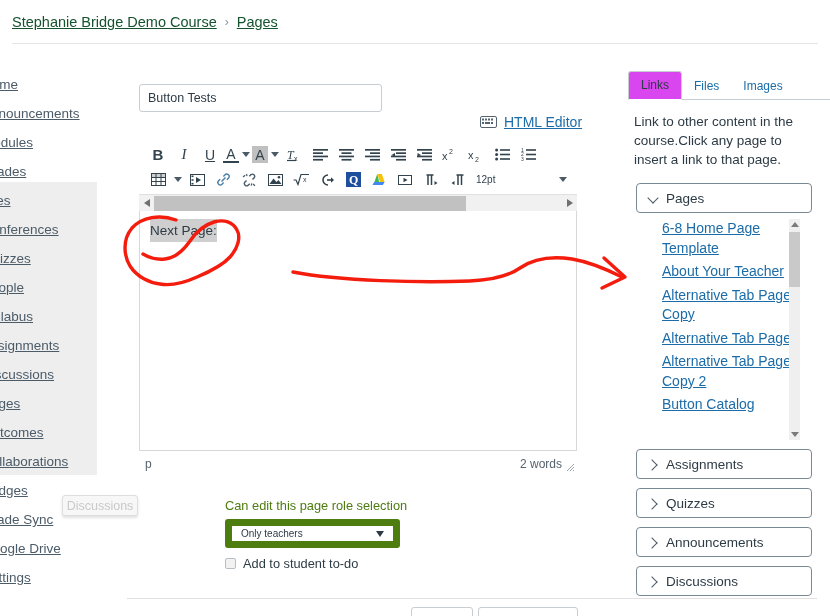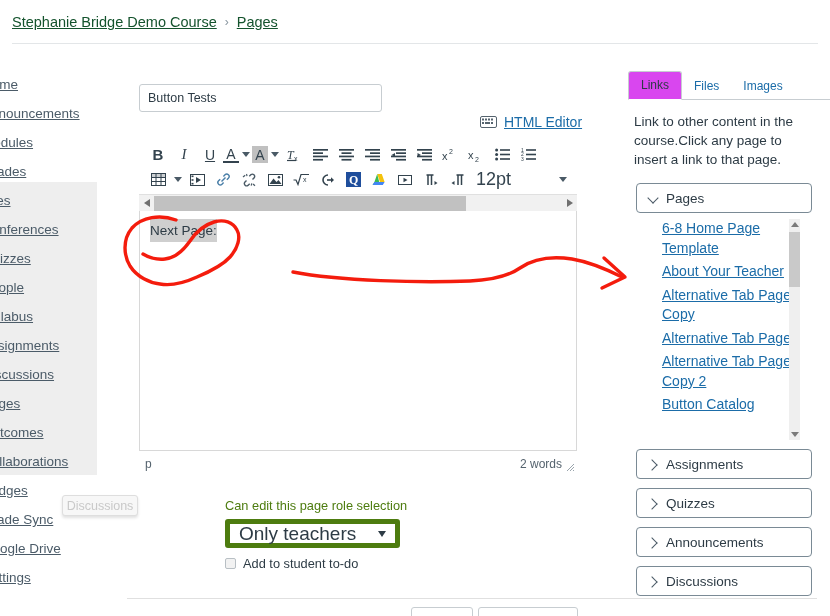--- a/index.html
+++ b/index.html
@@ -98,21 +98,21 @@
   .tb-caret {
     width: 13px; height: 23px; display:flex; align-items:center; justify-content:center;
     cursor: pointer;
   }
   .tb-caret i {
     display:block; width:0; height:0;
     border-left: 4px solid transparent; border-right: 4px solid transparent;
     border-top: 5px solid #4a5a66;
   }
   .fontsize {
-    font-size: 18px; color: #33434e; padding: 0 6px; cursor: pointer;
+    font-size: 10px; color: #33434e; padding: 0 6px; cursor: pointer;
     white-space: nowrap;
   }
   .tb-row .spacer { flex: 1; }
 
   .tb-scroll {
     margin-top: 2px;
     height: 17px; width: 438px;
     background: #f1f1f1;
     border-top: 1px solid #e0e0e0;
     display: flex; align-items: center;
@@ -162,23 +162,23 @@
   
   .options-row {
     position: absolute; left: 225px; top: 498px;
     display: flex; gap: 14px;
   }
   .options-label { font-size: 13.5px; color: #2d3b45; padding-top: 3px; }
   .options-fields { display: flex; flex-direction: column; gap: 6px; }
   .opt-caption { font-size: 12.8px; color: #4d7c0f; }
   .role-select {
     width: 175px; height: 29px;
-    border: 5px solid #4d7c0f; border-radius: 3px; background: #fff;
+    border: 7px solid #4d7c0f; border-radius: 3px; background: #fff;
     display: flex; align-items: center; justify-content: space-between;
-    padding: 0 9px; font-size: 19px; color: #2d3b45; cursor: pointer;
+    padding: 0 9px; font-size: 10px; color: #2d3b45; cursor: pointer;
   }
   .role-select .sel-caret {
     width:0;height:0;border-left:4px solid transparent;border-right:4px solid transparent;
     border-top:6px solid #2d3b45;
   }
   .todo-row { display: flex; align-items: center; gap: 7px; margin-top: 2px; }
   .cb {
     width: 11px; height: 11px; border: 1px solid #b8bfc4; background: #f2f2f2;
     border-radius: 2px; cursor: pointer;
   }

